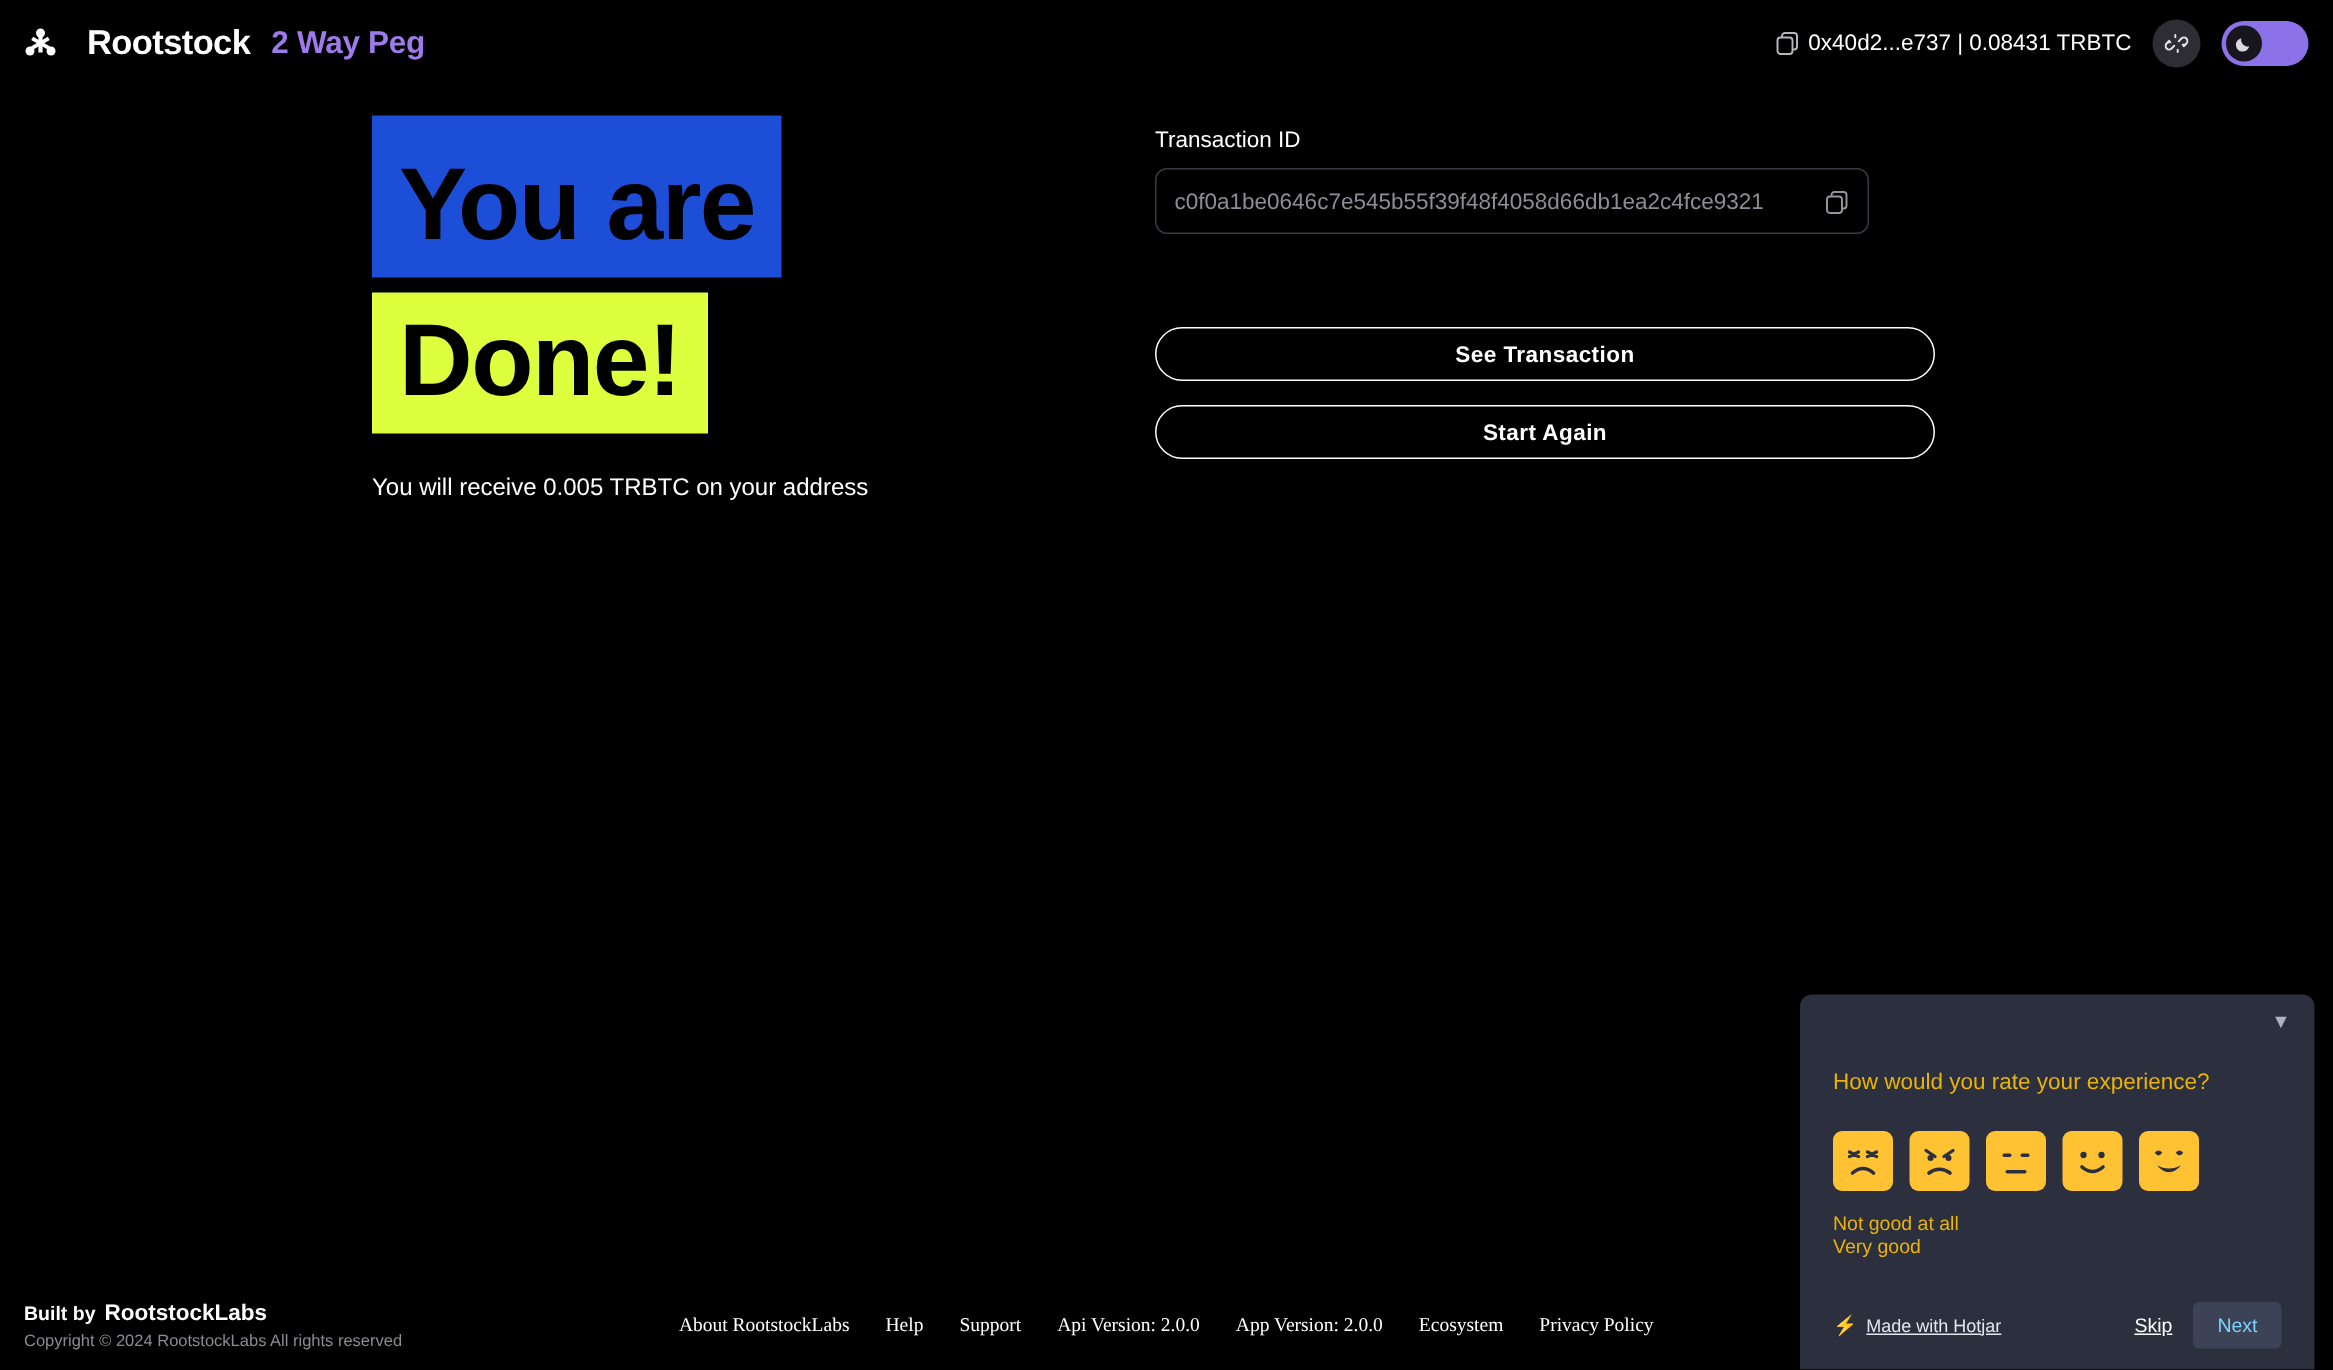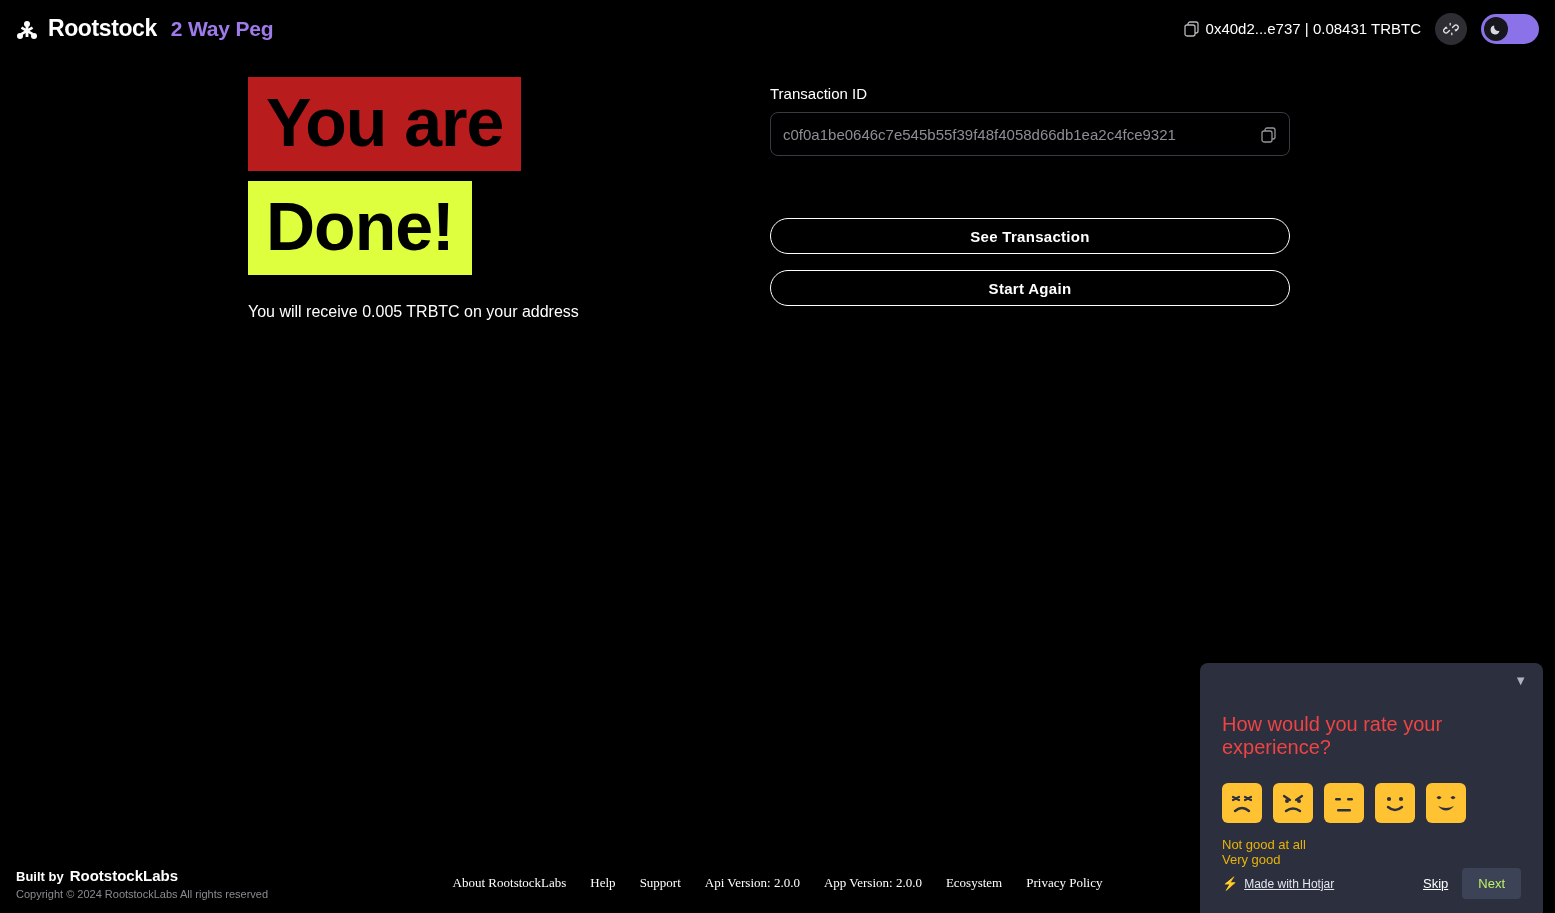--- a/index.html
+++ b/index.html
@@ -16,22 +16,22 @@
   
   .header {
     height: 57px;
     display: flex;
     align-items: center;
     padding: 0 16px;
     position: relative;
   }
   .brand {
     display: flex;
-    align-items: flex-end;
-    gap: 10px;
+    align-items: center;
+    gap: 20px;
   }
   .logo-mark { width: 22px; height: 22px; display: block; }
   .logo-text {
     font-size: 23px;
     font-weight: bold;
     letter-spacing: -0.4px;
     color: #ffffff;
   }
   .app-title {
     margin-left: 14px;
@@ -80,26 +80,26 @@
   .main {
     display: flex;
     padding: 20px 0 0 0;
   }
   .left-col { width: 770px; padding-left: 248px; }
   .right-col { width: 560px; padding-top: 8px; }
 
   .headline-row { display: block; }
   .hl1 {
     display: inline-block;
-    background: #b91c1c;
+    background: #1d4ed8;
     color: #000000;
     font-size: 68px;
     font-weight: bold;
     line-height: 1.15;
-    padding: 6px 18px 10px 18px;
+    padding: 20px 18px 10px 18px;
     letter-spacing: -1px;
   }
   .hl2 {
     display: inline-block;
     background: #ddff3d;
     color: #000000;
     font-size: 68px;
     font-weight: bold;
     line-height: 1.15;
     padding: 6px 18px 10px 18px;
@@ -111,21 +111,21 @@
     font-size: 16px;
     color: #ffffff;
   }
 
   .field-label {
     font-size: 15px;
     color: #ffffff;
     margin-bottom: 10px;
   }
   .txid-box {
-    width: 520px;
+    width: 476px;
     height: 44px;
     border: 1px solid #3a3a42;
     border-radius: 8px;
     display: flex;
     align-items: center;
     padding: 0 12px;
     background: transparent;
     overflow: hidden;
   }
   .txid-value {
@@ -204,22 +204,22 @@
   }
   .hj-collapse {
     position: absolute;
     top: 10px; right: 16px;
     color: #aeb3c2;
     font-size: 13px;
     cursor: pointer;
   }
   .hj-question {
     margin-top: 30px;
-    font-size: 20px;
-    color: #ef4444;
+    font-size: 15px;
+    color: #eab308;
   }
   .hj-faces {
     margin-top: 24px;
     display: flex;
     gap: 11px;
   }
   .face {
     width: 40px; height: 40px;
     border-radius: 6px;
     background: #ffc233;
@@ -249,21 +249,21 @@
     gap: 6px;
     font-size: 12px;
     color: #e4e6ee;
   }
   .hj-made u { text-decoration: underline; cursor: pointer; }
   .hj-bolt { color: #ff4f37; font-size: 13px; }
   .hj-actions { margin-left: auto; display: flex; align-items: center; gap: 14px; }
   .hj-skip { font-size: 13px; color: #ffffff; text-decoration: underline; cursor: pointer; }
   .hj-next {
     background: #3d4356;
-    color: #bef264;
+    color: #7dd3fc;
     font-size: 13px;
     border: none;
     border-radius: 4px;
     padding: 8px 16px;
     cursor: pointer;
   }
 </style>
 </head>
 <body>
 

